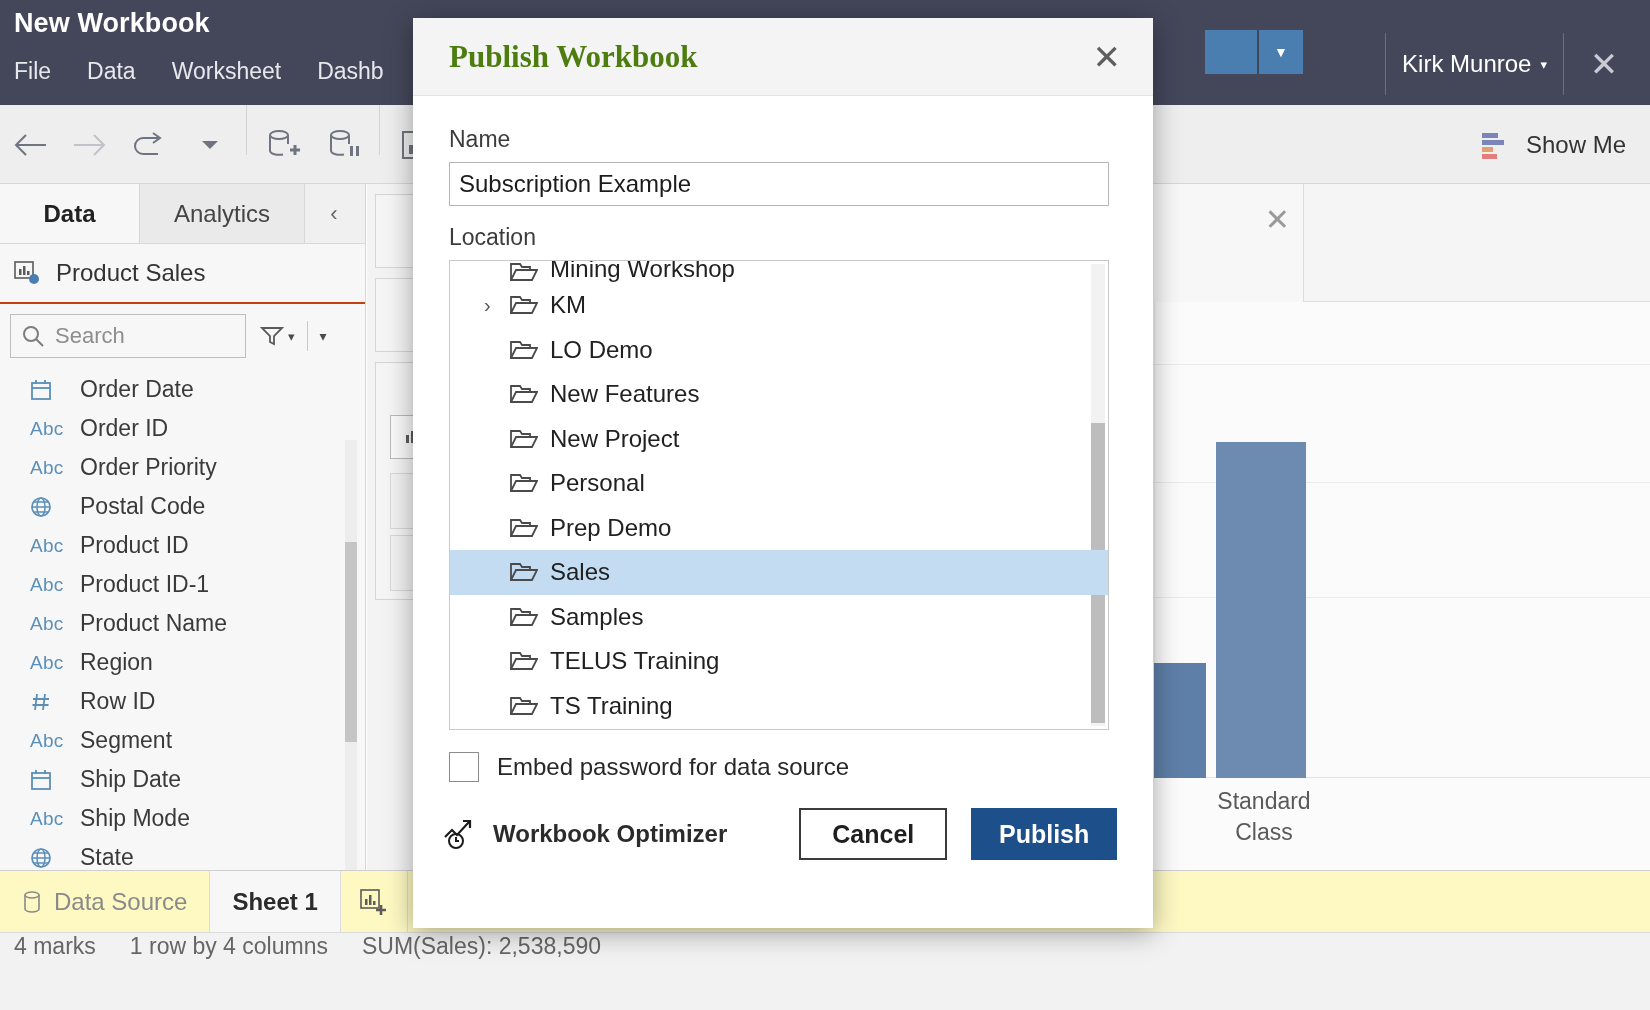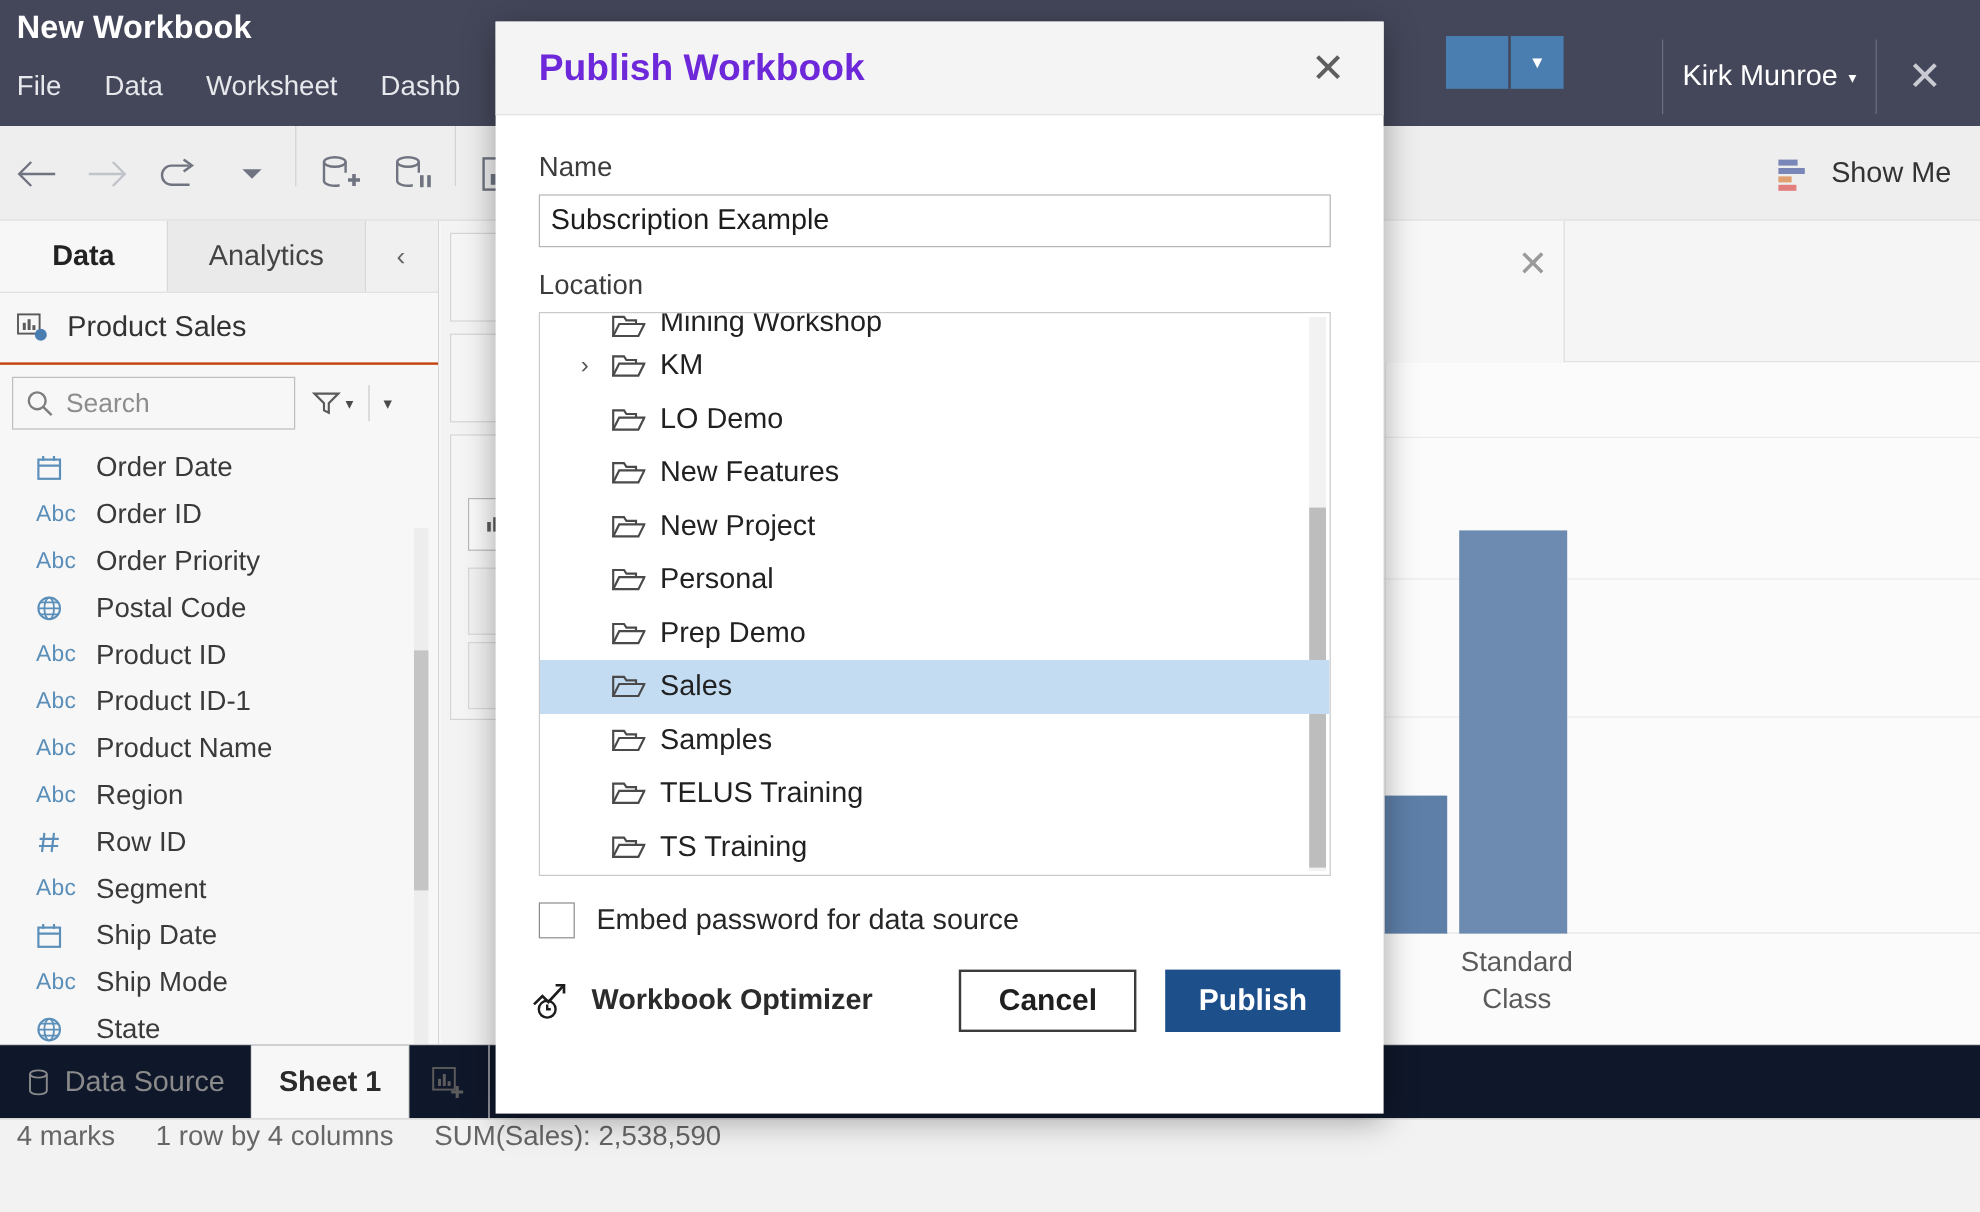--- a/index.html
+++ b/index.html
@@ -167,21 +167,21 @@
   .xaxis-lbl {
     position: absolute; bottom: 22px; left: 560px; width: 140px; text-align: center;
     color: #5a5a5a; font-size: 23px; line-height: 1.35;
   }
   .plot-baseline { position: absolute; left: 0; right: 0; bottom: 92px; height: 1px; background: #e3e3e3; }
   .plot-vline { position: absolute; left: 520px; top: 0; bottom: 92px; width: 1px; background: #ededed; }
 
   
   .sheetbar {
     position: absolute; left: 0; top: 870px; width: 1650px; height: 62px;
-    background: #0f172a; border-top: 1px solid #cfcfcf; display: flex; align-items: stretch;
+    background: #fef9c3; border-top: 1px solid #cfcfcf; display: flex; align-items: stretch;
   }
   .sb-item {
     display: flex; align-items: center; gap: 12px; padding: 0 22px;
     font-size: 24px; color: #8a8a8a; border-right: 1px solid #dcdcdc;
   }
   .sb-item.active { background: #f7f7f7; color: #2b2b2b; font-weight: bold; }
   .sb-item.newsheet { color: #5c5c5c; padding: 0 18px; }
   .statusbar {
     position: absolute; left: 0; top: 932px; width: 1650px; height: 78px;
     background: #f2f2f2; border-top: 1px solid #dadada;
@@ -192,21 +192,21 @@
   
   .dlg-shadow {
     position: absolute; left: 413px; top: 18px; width: 740px; height: 910px;
     background: #ffffff; box-shadow: 0 5px 26px rgba(0,0,0,.35);
   }
   .dlg-head {
     height: 78px; background: #f4f4f4; border-bottom: 1px solid #e4e4e4;
     display: flex; align-items: center; justify-content: space-between;
     padding: 0 22px 0 36px;
   }
-  .dlg-title { font-size: 31px; font-weight: bold; color: #6d28d9; }
+  .dlg-title { font-size: 31px; font-weight: bold; color: #4d7c0f; font-family: Liberation Serif, serif; }
   .dlg-close { font-size: 34px; color: #5e5e5e; font-weight: 300; line-height: 1; padding: 6px 10px; }
   .dlg-body { padding: 30px 36px 0 36px; }
   .fld-label { font-size: 23px; color: #3c3c3c; margin-bottom: 9px; }
   .name-input {
     width: 660px; height: 44px; border: 1px solid #b5b5b5; background: #ffffff;
     font-size: 24px; color: #1c1c1c; padding: 0 9px; font-family: "Liberation Sans", sans-serif;
   }
   .loc-label { font-size: 23px; color: #3c3c3c; margin: 18px 0 9px 0; }
   .tree-box {
     width: 660px; height: 470px; border: 1px solid #c9c9c9; background: #ffffff;

